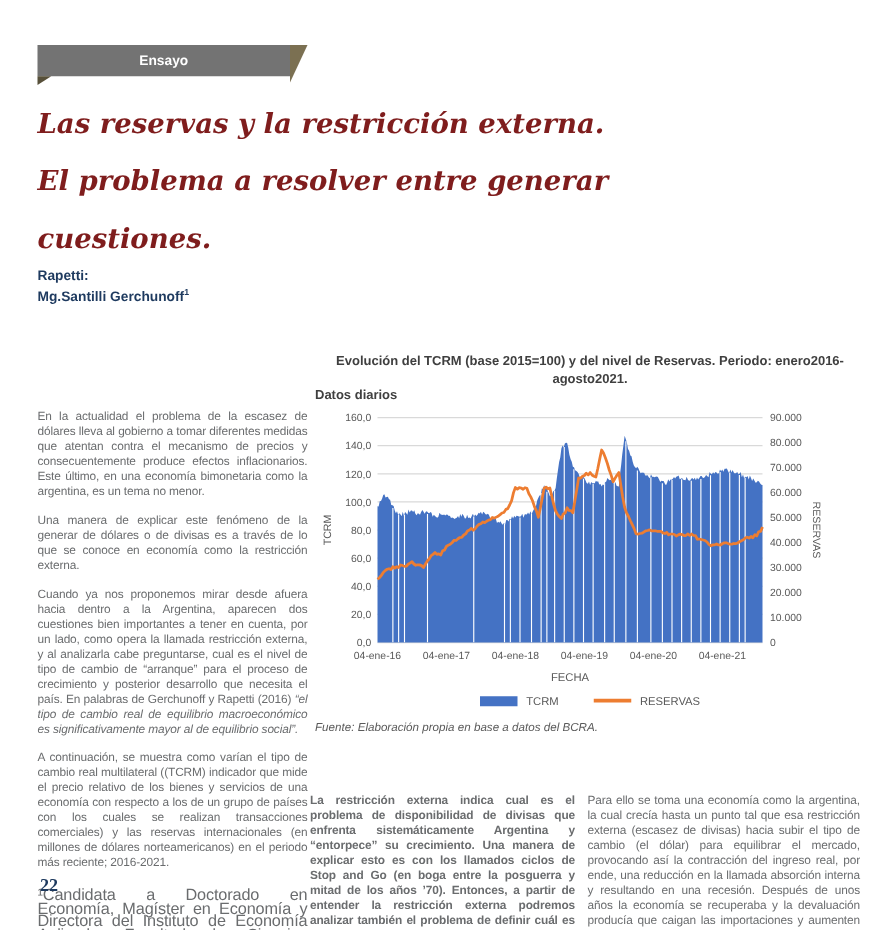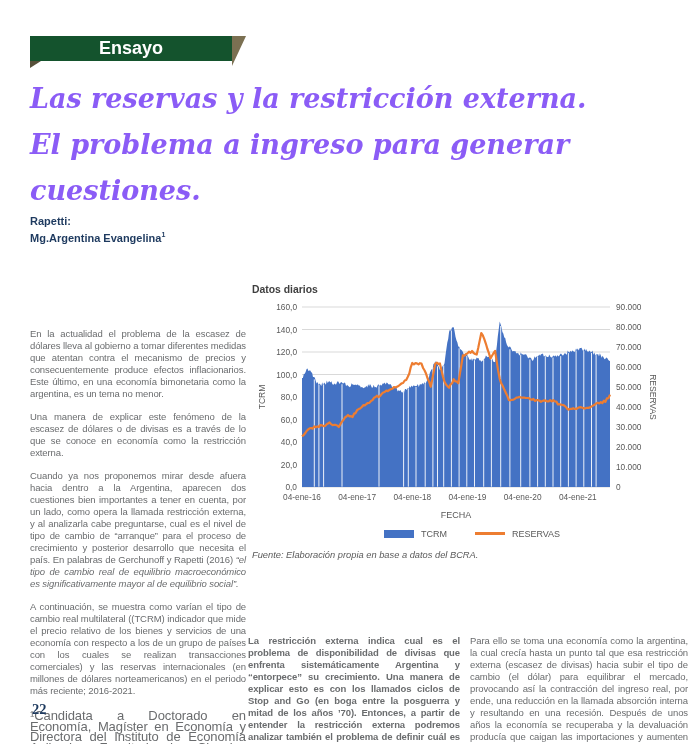--- a/index.html
+++ b/index.html
@@ -1,31 +1,31 @@
 <!DOCTYPE html>
 <html><head>
 <meta charset="utf-8">
 <style>
   html,body{margin:0;padding:0;background:#ffffff;}
   .page{position:relative;width:697px;height:744px;background:#ffffff;overflow:hidden;
         font-family:"Liberation Sans",sans-serif;}
 
   
-  .banner{position:absolute;left:30px;top:36px;width:202px;height:25px;background:#14532d;
+  .banner{position:absolute;left:30px;top:36px;width:202px;height:25px;background:#737373;
           color:#ffffff;display:flex;align-items:center;justify-content:center;
-          font-weight:bold;font-size:18px;}
+          font-weight:bold;font-size:11px;}
   .banner::after{content:"";position:absolute;left:100%;top:0;width:0;height:0;
           border-top:30px solid #7b7052;border-right:14px solid transparent;}
   .banner::before{content:"";position:absolute;left:0;top:100%;width:0;height:0;
           border-top:7px solid #57503a;border-right:11px solid transparent;}
 
   
   .title{position:absolute;left:30px;top:76px;width:662px;margin:0;
          font-family:"DejaVu Serif",serif;font-style:italic;font-weight:600;
-         font-size:27px;line-height:46px;color:#8b5cf6;}
+         font-size:22px;line-height:46px;color:#7f1d1d;}
   .title span{display:block;}
 
   .author{position:absolute;left:30px;top:214px;font-size:11px;font-weight:bold;
           color:#1e3a5f;line-height:1.45;}
   .author sup{font-size:7px;}
 
   
   .bodytext{font-size:9.5px;line-height:12px;color:#6a6c6e;text-align:justify;
             letter-spacing:-0.1px;margin-top:40px;}
   .bodytext p{margin:0 0 11px 0;}
@@ -57,38 +57,39 @@
 <body>
 
 <div class="page">
 
   <div class="banner">
     <span>Ensayo</span>
   </div>
 
   <h1 class="title">
     <span>Las reservas y la restricción externa.</span>
-    <span>El problema a ingreso para generar</span>
+    <span>El problema a resolver entre generar</span>
     <span>cuestiones.</span>
   </h1>
 
   <div class="author">
     <div>Rapetti:</div>
-    <div><span>Mg.Argentina Evangelina</span><sup>1</sup></div>
+    <div><span>Mg.Santilli Gerchunoff</span><sup>1</sup></div>
   </div>
 
   <div class="col-left bodytext">
     <p>En la actualidad el problema de la escasez de dólares lleva al gobierno a tomar diferentes medidas que atentan contra el mecanismo de precios y consecuentemente produce efectos inflacionarios. Este último, en una economía bimonetaria como la argentina, es un tema no menor.</p>
-    <p>Una manera de explicar este fenómeno de la escasez de dólares o de divisas es a través de lo que se conoce en economía como la restricción externa.</p>
+    <p>Una manera de explicar este fenómeno de la generar de dólares o de divisas es a través de lo que se conoce en economía como la restricción externa.</p>
     <p><span>Cuando ya nos proponemos mirar desde afuera hacia dentro a la Argentina, aparecen dos cuestiones bien importantes a tener en cuenta, por un lado, como opera la llamada restricción externa, y al analizarla cabe preguntarse, cual es el nivel de tipo de cambio de “arranque” para el proceso de crecimiento y posterior desarrollo que necesita el país. En palabras de Gerchunoff y Rapetti (2016) </span><em>“el tipo de cambio real de equilibrio macroeconómico es significativamente mayor al de equilibrio social”.</em></p>
     <p>A continuación, se muestra como varían el tipo de cambio real multilateral ((TCRM) indicador que mide el precio relativo de los bienes y servicios de una economía con respecto a los de un grupo de países con los cuales se realizan transacciones comerciales) y las reservas internacionales (en millones de dólares norteamericanos) en el periodo más reciente; 2016-2021.</p>
     <div class="footnote">¹Candidata a Doctorado en Economía, Magíster en Economía y Directora del Instituto de Economía Aplicada. Facultad de Ciencias Económicas. UDE.</div>
   </div>
 
   <div class="chart-block">
+    <div class="chart-title">Evolución del TCRM (base 2015=100) y del nivel de Reservas. Periodo: enero2016-agosto2021.</div>
     <div class="chart-subtitle">Datos diarios</div>
     <svg id="chart-svg" width="437" height="224" viewBox="0 0 437 224">
         <line x1="48" y1="8" x2="356" y2="8" stroke="#d9d9d9" stroke-width="1"></line>
         <text x="43" y="11" text-anchor="end" font-size="8.3" fill="#595959">160,0</text>
         <line x1="48" y1="30.5" x2="356" y2="30.5" stroke="#d9d9d9" stroke-width="1"></line>
         <text x="43" y="33.5" text-anchor="end" font-size="8.3" fill="#595959">140,0</text>
         <line x1="48" y1="53" x2="356" y2="53" stroke="#d9d9d9" stroke-width="1"></line>
         <text x="43" y="56" text-anchor="end" font-size="8.3" fill="#595959">120,0</text>
         <line x1="48" y1="75.5" x2="356" y2="75.5" stroke="#d9d9d9" stroke-width="1"></line>
         <text x="43" y="78.5" text-anchor="end" font-size="8.3" fill="#595959">100,0</text>

